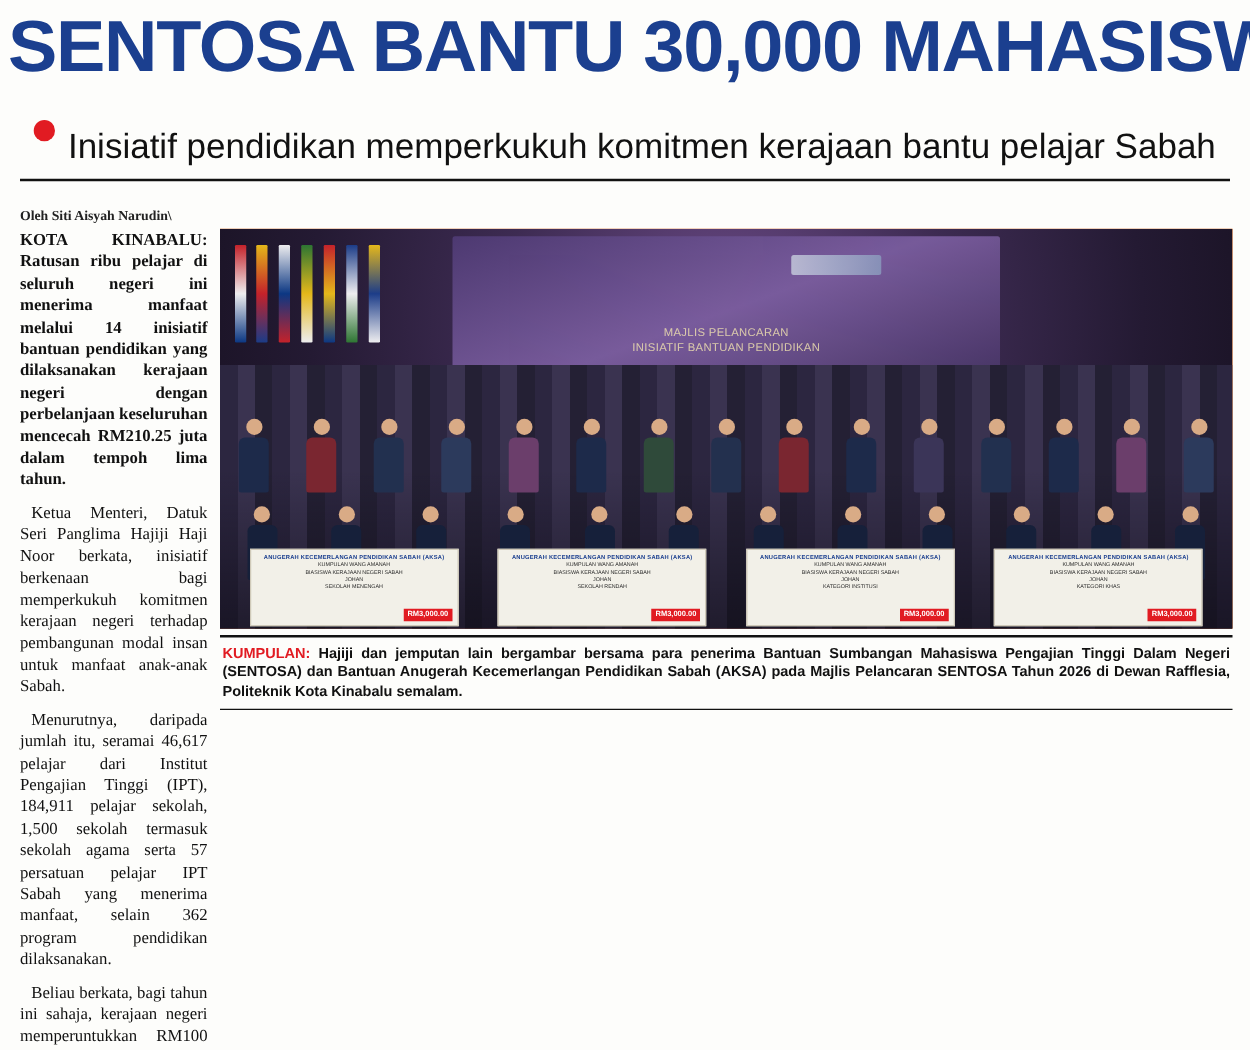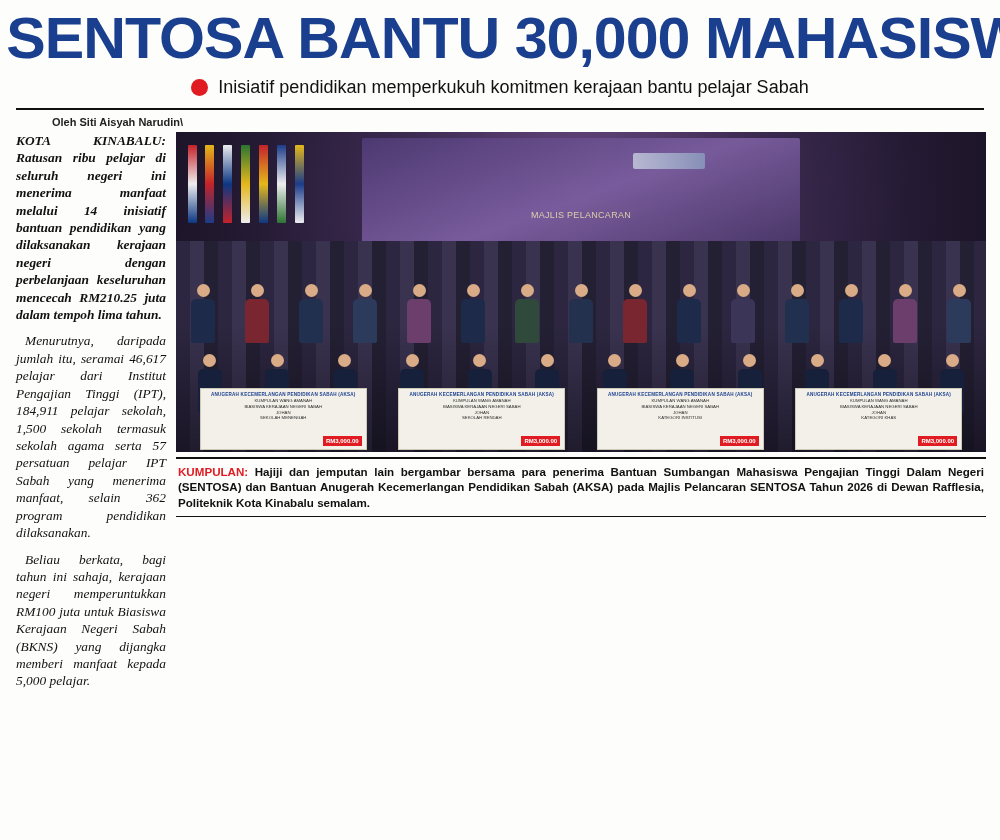--- a/index.html
+++ b/index.html
@@ -51,39 +51,39 @@
   .bullet-dot {
     width: 17px;
     height: 17px;
     border-radius: 50%;
     background: #e11b22;
     flex: 0 0 auto;
     display: block;
   }
   .subhead {
     font-family: "Liberation Sans", sans-serif;
-    font-size: 18px;
+    font-size: 28px;
     color: #111;
     font-weight: normal;
     white-space: nowrap;
+    margin-top: 24px;
   }
   .rule {
     height: 2px;
     background: #111;
     margin: 4px 16px 0 16px;
   }
 
   
   .byline {
-    font-family: Liberation Sans, sans-serif;
+    font-family: Liberation Serif, serif;
     font-size: 11px;
     font-weight: bold;
     color: #222;
-    padding: 6px 0 4px 16px;
-    margin-left: 36px;
+    padding: 22px 0 4px 16px;
   }
 
   
   .body-region {
     display: flex;
     padding: 0 14px 0 16px;
     box-sizing: border-box;
     gap: 10px;
   }
 
@@ -91,21 +91,20 @@
   .intro-col {
     width: 150px;
     flex: 0 0 150px;
     font-size: 13.4px;
     line-height: 1.3;
     text-align: justify;
   }
   .intro-col p {
     margin: 0 0 9px 0;
     text-indent: 0;
-    font-style: italic;
   }
   .intro-col p.lead {
     font-weight: bold;
   }
   .intro-col .kicker {
     font-weight: bold;
   }
   .intro-col p.indent {
     text-indent: 9px;
   }
@@ -288,20 +287,21 @@
     </div>
   </div>
   <div class="rule"></div>
 
   <div class="byline">Oleh Siti Aisyah Narudin\</div>
 
   <div class="body-region">
 
     <div class="intro-col">
       <p class="lead"><span class="kicker">KOTA KINABALU:</span><span> Ratusan ribu pelajar di seluruh negeri ini menerima manfaat melalui 14 inisiatif bantuan pendidikan yang dilaksanakan kerajaan negeri dengan perbelanjaan keseluruhan mencecah RM210.25 juta dalam tempoh lima tahun.</span></p>
+      <p class="indent">Ketua Menteri, Datuk Seri Panglima Hajiji Haji Noor berkata, inisiatif berkenaan bagi memperkukuh komitmen kerajaan negeri terhadap pembangunan modal insan untuk manfaat anak-anak Sabah.</p>
       <p class="indent">Menurutnya, daripada jumlah itu, seramai 46,617 pelajar dari Institut Pengajian Tinggi (IPT), 184,911 pelajar sekolah, 1,500 sekolah termasuk sekolah agama serta 57 persatuan pelajar IPT Sabah yang menerima manfaat, selain 362 program pendidikan dilaksanakan.</p>
       <p class="indent">Beliau berkata, bagi tahun ini sahaja, kerajaan negeri memperuntukkan RM100 juta untuk Biasiswa Kerajaan Negeri Sabah (BKNS) yang dijangka memberi manfaat kepada 5,000 pelajar.</p>
 
     </div>
 
     <div class="photo-col">
       <div class="photo">
         <div class="ph-bg"></div>
 
         <div class="ph-flags">
@@ -311,20 +311,21 @@
           <span style="left:32%;background:linear-gradient(#2e7d32,#f5c518,#fff);"></span>
           <span style="left:42%;background:linear-gradient(#d2232a,#f5c518,#0a3a8a);"></span>
           <span style="left:52%;background:linear-gradient(#1b3f8f,#fff,#2e7d32);"></span>
           <span style="left:62%;background:linear-gradient(#f5c518,#1b3f8f,#fff);"></span>
         </div>
 
         <div class="ph-screen">
           <div class="ph-logo"></div>
           <div class="ph-screen-txt">
             <div>MAJLIS PELANCARAN</div>
+            <div>INISIATIF BANTUAN PENDIDIKAN</div>
           </div>
         </div>
 
         <div class="ph-crowd"></div>
 
         <div class="ph-row r1">
           <div class="person">
               <div class="head"></div>
               <div class="torso" style="background:#1d2a4a"></div>
             </div>

